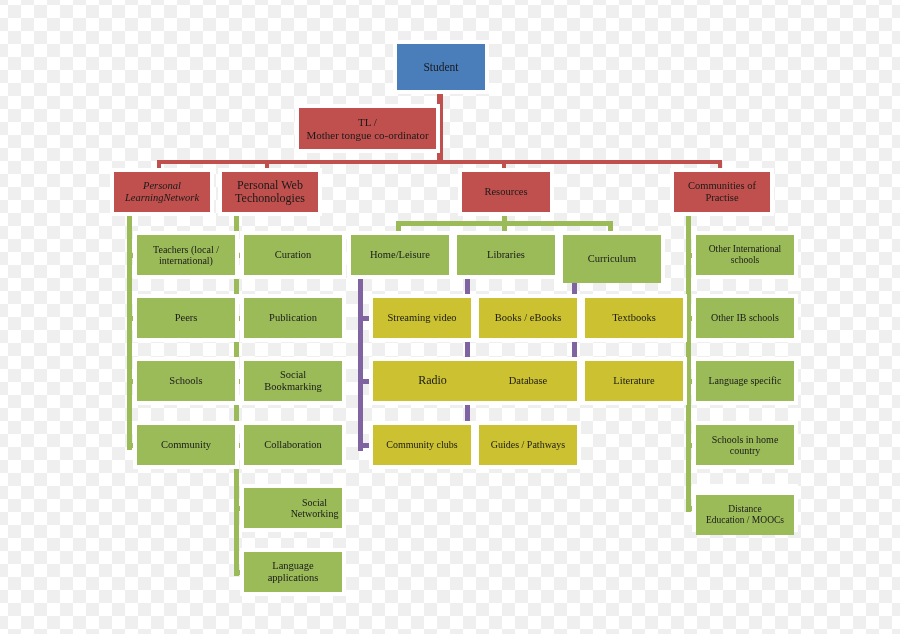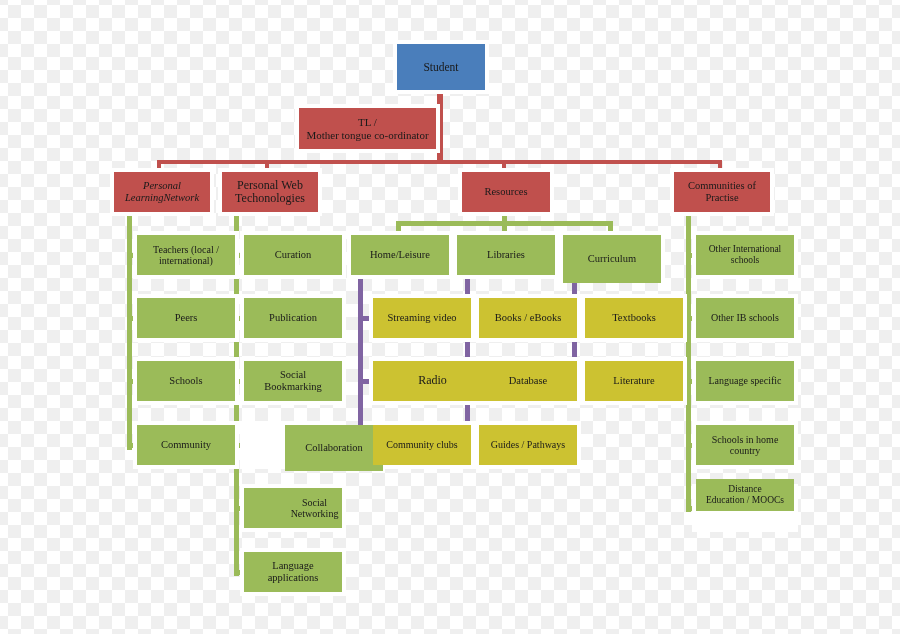--- a/index.html
+++ b/index.html
@@ -162,21 +162,21 @@
   <div class="node green" style="left:137px; top:235px; width:98px; height:40px; font-size:10px;">Teachers (local /
 international)</div>
   <div class="node green" style="left:137px; top:298px; width:98px; height:40px; font-size:10.5px;">Peers</div>
   <div class="node green" style="left:137px; top:361px; width:98px; height:40px; font-size:10.5px;">Schools</div>
   <div class="node green" style="left:137px; top:425px; width:98px; height:40px; font-size:10.5px;">Community</div>
 
   <div class="node green" style="left:244px; top:235px; width:98px; height:40px; font-size:10.5px;">Curation</div>
   <div class="node green" style="left:244px; top:298px; width:98px; height:40px; font-size:10.5px;">Publication</div>
   <div class="node green" style="left:244px; top:361px; width:98px; height:40px; font-size:10.5px;">Social
 Bookmarking</div>
-  <div class="node green" style="left:244px; top:425px; width:98px; height:46px; font-size:10.5px;margin-left:41px;">Collaboration</div>
+  <div class="node green" style="left:244px; top:425px; width:98px; height:40px; font-size:10.5px;">Collaboration</div>
   <div class="node green" style="left:244px; top:488px; width:98px; height:40px; font-size:10px;padding-left:47px;">Social Networking</div>
   <div class="node green" style="left:244px; top:552px; width:98px; height:40px; font-size:10.5px;">Language
 applications</div>
 
   <div class="node green" style="left:351px; top:235px; width:98px; height:40px; font-size:10.5px;">Home/Leisure</div>
   <div class="node green" style="left:457px; top:235px; width:98px; height:40px; font-size:10.5px;">Libraries</div>
   <div class="node green" style="left:563px; top:235px; width:98px; height:48px; font-size:10.5px;">Curriculum</div>
 
   <div class="node yellow" style="left:373px; top:298px; width:98px; height:40px; font-size:10.5px;">Streaming video</div>
   <div class="node yellow" style="left:373px; top:361px; width:119px; height:40px; font-size:12px;">Radio</div>
@@ -188,16 +188,16 @@
 
   <div class="node yellow" style="left:585px; top:298px; width:98px; height:40px; font-size:10.5px;">Textbooks</div>
   <div class="node yellow" style="left:585px; top:361px; width:98px; height:40px; font-size:10.5px;">Literature</div>
 
   <div class="node green" style="left:696px; top:235px; width:98px; height:40px; font-size:9.5px;">Other International
 schools</div>
   <div class="node green" style="left:696px; top:298px; width:98px; height:40px; font-size:10px;">Other IB schools</div>
   <div class="node green" style="left:696px; top:361px; width:98px; height:40px; font-size:10px;">Language specific</div>
   <div class="node green" style="left:696px; top:425px; width:98px; height:40px; font-size:10px;">Schools in home
 country</div>
-  <div class="node green" style="left:696px; top:479px; width:98px; height:32px; font-size:9.5px;">Distance
+  <div class="node green" style="left:696px; top:495px; width:98px; height:40px; font-size:9.5px;">Distance
 Education / MOOCs</div>
 
 </div>
 
 </body></html>

